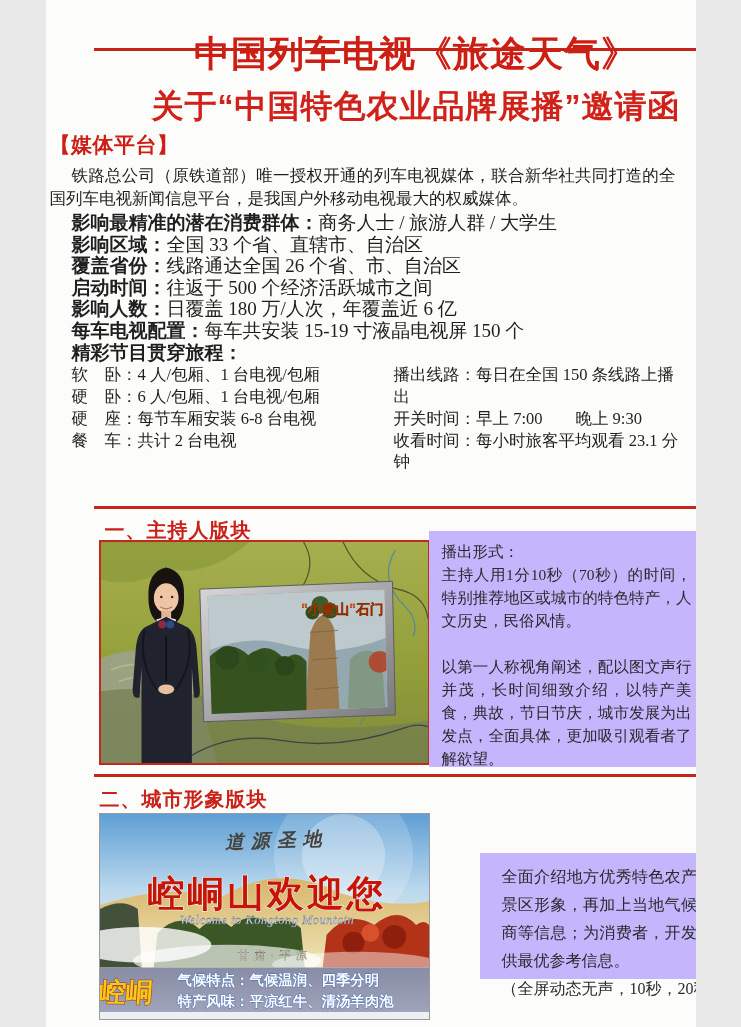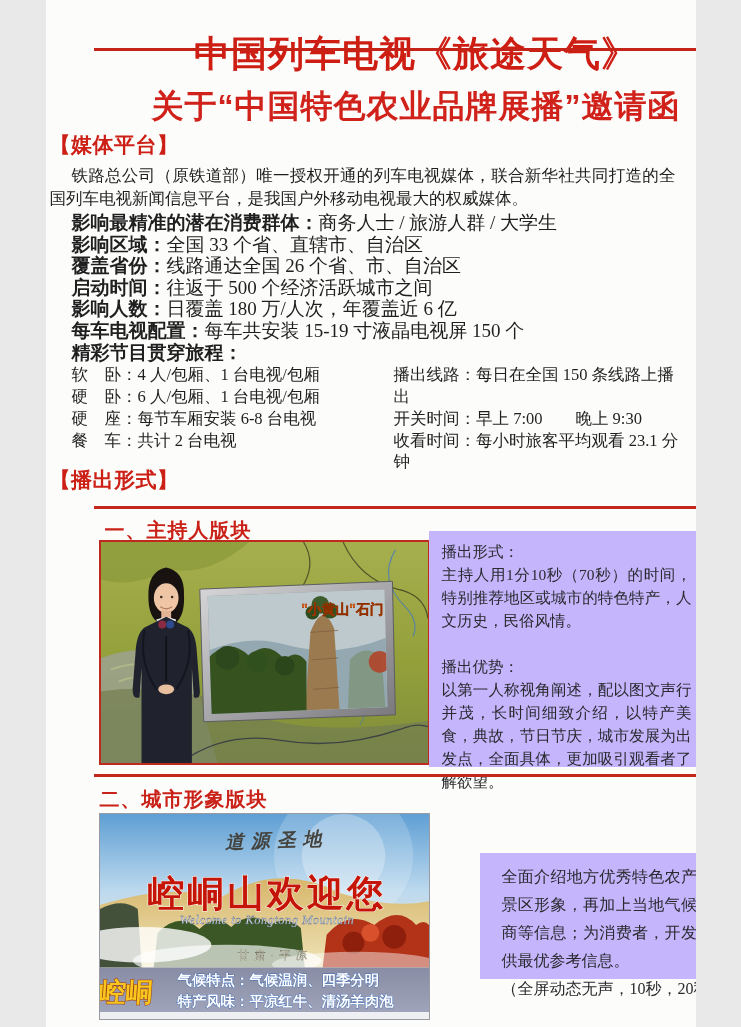--- a/index.html
+++ b/index.html
@@ -101,21 +101,20 @@
         <div><span>餐　车：</span><span>共计 2 台电视</span></div>
       </div>
       <div class="col right">
         <div><span>播出线路：</span><span>每日在全国 150 条线路上播出</span></div>
         <div><span>开关时间：</span><span>早上 7:00　　晚上 9:30</span></div>
         <div><span>收看时间：</span><span>每小时旅客平均观看 23.1 分钟</span></div>
       </div>
     </div>
   </section>
 
-  <h3 class="sec-bc-heading">【播出形式】</h3>
 
   <div class="redline l1"></div>
   <h4 class="block-title bt1">一、主持人版块</h4>
 
   <div class="media-frame frame1">
     <svg viewBox="0 0 331 225" preserveAspectRatio="none">
       <defs>
         <linearGradient id="mapbg" x1="0" y1="0" x2="0" y2="1">
           <stop offset="0" stop-color="#a6af4e"></stop>
             <stop offset="0.55" stop-color="#93a03a"></stop>
@@ -174,21 +173,20 @@
         <circle cx="70" cy="84" r="4" fill="#2c4a8c"></circle>
       <ellipse cx="66" cy="150" rx="8" ry="5" fill="#e8c0a0"></ellipse>
       <path d="M66 96 L66 142" stroke="#0d0d15" stroke-width="1.5"></path>
     </svg>
   </div>
 
   <div class="textbox box1">
     <p>播出形式：</p>
     <p>主持人用1分10秒（70秒）的时间，特别推荐地区或城市的特色特产，人文历史，民俗风情。</p>
     <div class="gap"></div>
-    <p>播出优势：</p>
     <p>以第一人称视角阐述，配以图文声行并茂，长时间细致介绍，以特产美食，典故，节日节庆，城市发展为出发点，全面具体，更加吸引观看者了解欲望。</p>
   </div>
 
   <div class="redline l2"></div>
   <h4 class="block-title bt2">二、城市形象版块</h4>
 
   <div class="media-frame frame2">
     <svg viewBox="0 0 331 207" preserveAspectRatio="none">
       <defs>
         <linearGradient id="skygrad" x1="0" y1="0" x2="0" y2="1">

